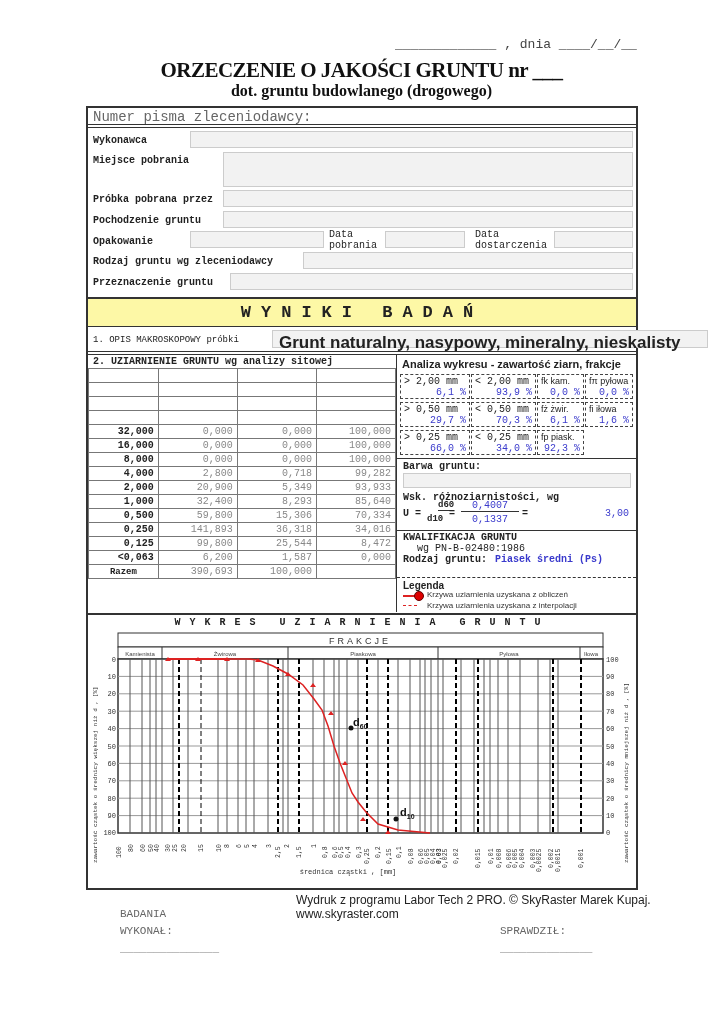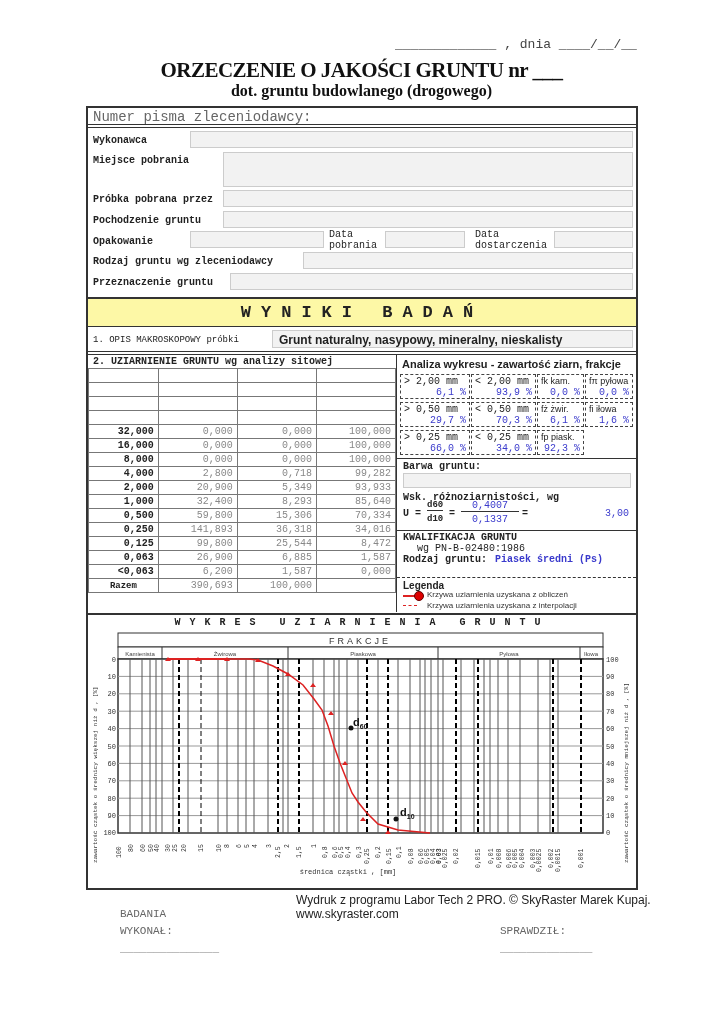--- a/index.html
+++ b/index.html
@@ -62,21 +62,21 @@
 
 <div class="abs lbl" style="left:93px;top:256px;">Rodzaj gruntu wg zleceniodawcy</div>
 <div class="abs fld" style="left:303px;top:252px;width:330px;height:17px;"></div>
 
 <div class="abs lbl" style="left:93px;top:277px;">Przeznaczenie gruntu</div>
 <div class="abs fld" style="left:230px;top:273px;width:403px;height:17px;"></div>
 
 <div class="abs banner">WYNIKI BADAŃ</div>
 
 <div class="abs" style="left:93px;top:335px;font-size:9px;">1. OPIS MAKROSKOPOWY próbki</div>
-<div class="abs fld small-sans" style="left:272px;top:330px;width:361px;height:18px;font-size:12px;font-weight:bold;padding:2px 6px;color:#222;">Grunt naturalny, nasypowy, mineralny, nieskalisty</div>
+<div class="abs fld small-sans" style="left:272px;top:330px;width:436px;height:18px;font-size:17px;font-weight:bold;padding:2px 6px;color:#222;">Grunt naturalny, nasypowy, mineralny, nieskalisty</div>
 <div class="abs hline2" style="left:88px;top:351px;width:548px;"></div>
 
 <div class="abs" style="left:93px;top:356px;font-size:10px;font-weight:bold;">2. UZIARNIENIE GRUNTU wg analizy sitowej</div>
 <div class="abs" style="left:396px;top:354px;width:1px;height:258px;background:#333;"></div>
 <table class="abs sieve" style="left:88px;top:368px;width:308px;">
   <tbody>
   <tr>
         <td></td>
         <td></td>
         <td></td>
@@ -146,26 +146,20 @@
         <td class="c0">0,250</td>
         <td>141,893</td>
         <td>36,318</td>
         <td>34,016</td>
       </tr>
   <tr>
         <td class="c0">0,125</td>
         <td>99,800</td>
         <td>25,544</td>
         <td>8,472</td>
-      </tr>
-  <tr>
-        <td class="c0">0,063</td>
-        <td>26,900</td>
-        <td>6,885</td>
-        <td>1,587</td>
       </tr>
   <tr>
         <td class="c0">&lt;0,063</td>
         <td>6,200</td>
         <td>1,587</td>
         <td>0,000</td>
       </tr>
   <tr>
         <td class="c0" style="text-align:center;font-size:9px;">Razem</td>
         <td>390,693</td>
@@ -222,21 +216,21 @@
 <div class="abs dbox" style="left:537px;top:430px;width:47px;height:25px;">
     <div class="small-sans" style="font-size:9px">fp piask.</div>
     <div class="v">92,3 %</div>
   </div>
 
 <div class="abs hline" style="left:397px;top:458px;width:239px;"></div>
 <div class="abs" style="left:403px;top:461px;font-size:10px;font-weight:bold;">Barwa gruntu:</div>
 <div class="abs fld" style="left:403px;top:473px;width:228px;height:15px;"></div>
 <div class="abs" style="left:403px;top:492px;font-size:10px;font-weight:bold;">Wsk. różnoziarnistości, wg</div>
 <div class="abs" style="left:403px;top:508px;font-size:10px;font-weight:bold;">U =</div>
-<div class="abs" style="left:427px;top:500px;font-size:9px;font-weight:bold;border-bottom:1px solid #333;">d60</div>
+<div class="abs" style="left:438px;top:500px;font-size:9px;font-weight:bold;border-bottom:1px solid #333;">d60</div>
 <div class="abs" style="left:427px;top:514px;font-size:9px;font-weight:bold;">d10</div>
 <div class="abs" style="left:449px;top:508px;font-size:10px;font-weight:bold;">=</div>
 <div class="abs blue" style="left:461px;top:500px;width:58px;text-align:center;font-size:10px;border-bottom:1px solid #333;">0,4007</div>
 <div class="abs blue" style="left:461px;top:514px;width:58px;text-align:center;font-size:10px;">0,1337</div>
 <div class="abs" style="left:522px;top:508px;font-size:10px;font-weight:bold;">=</div>
 <div class="abs blue" style="left:605px;top:508px;font-size:10px;">3,00</div>
 
 <div class="abs hline" style="left:397px;top:530px;width:239px;"></div>
 <div class="abs" style="left:403px;top:532px;font-size:10px;font-weight:bold;">KWALIFIKACJA GRUNTU</div>
 <div class="abs" style="left:417px;top:543px;font-size:10px;">wg PN-B-02480:1986</div>

